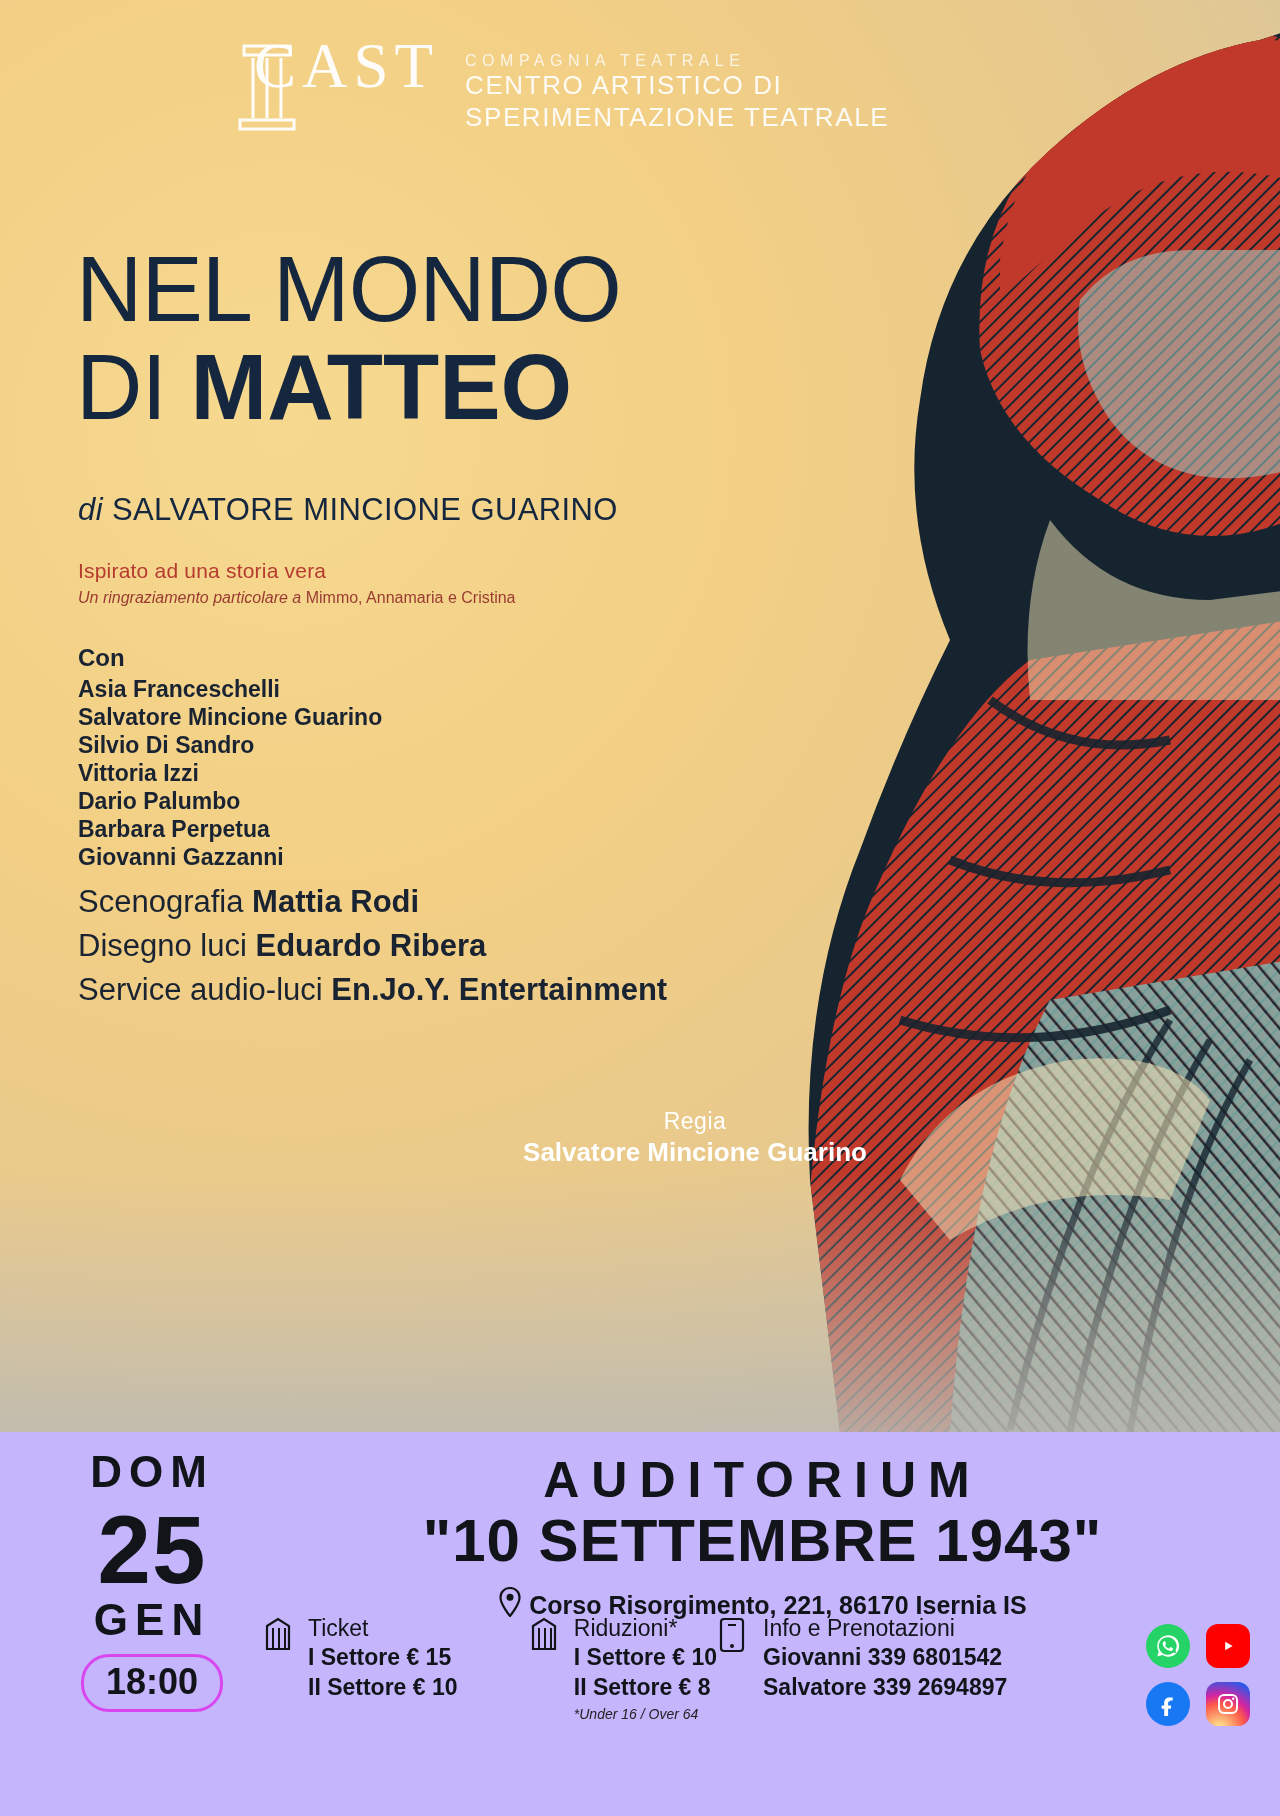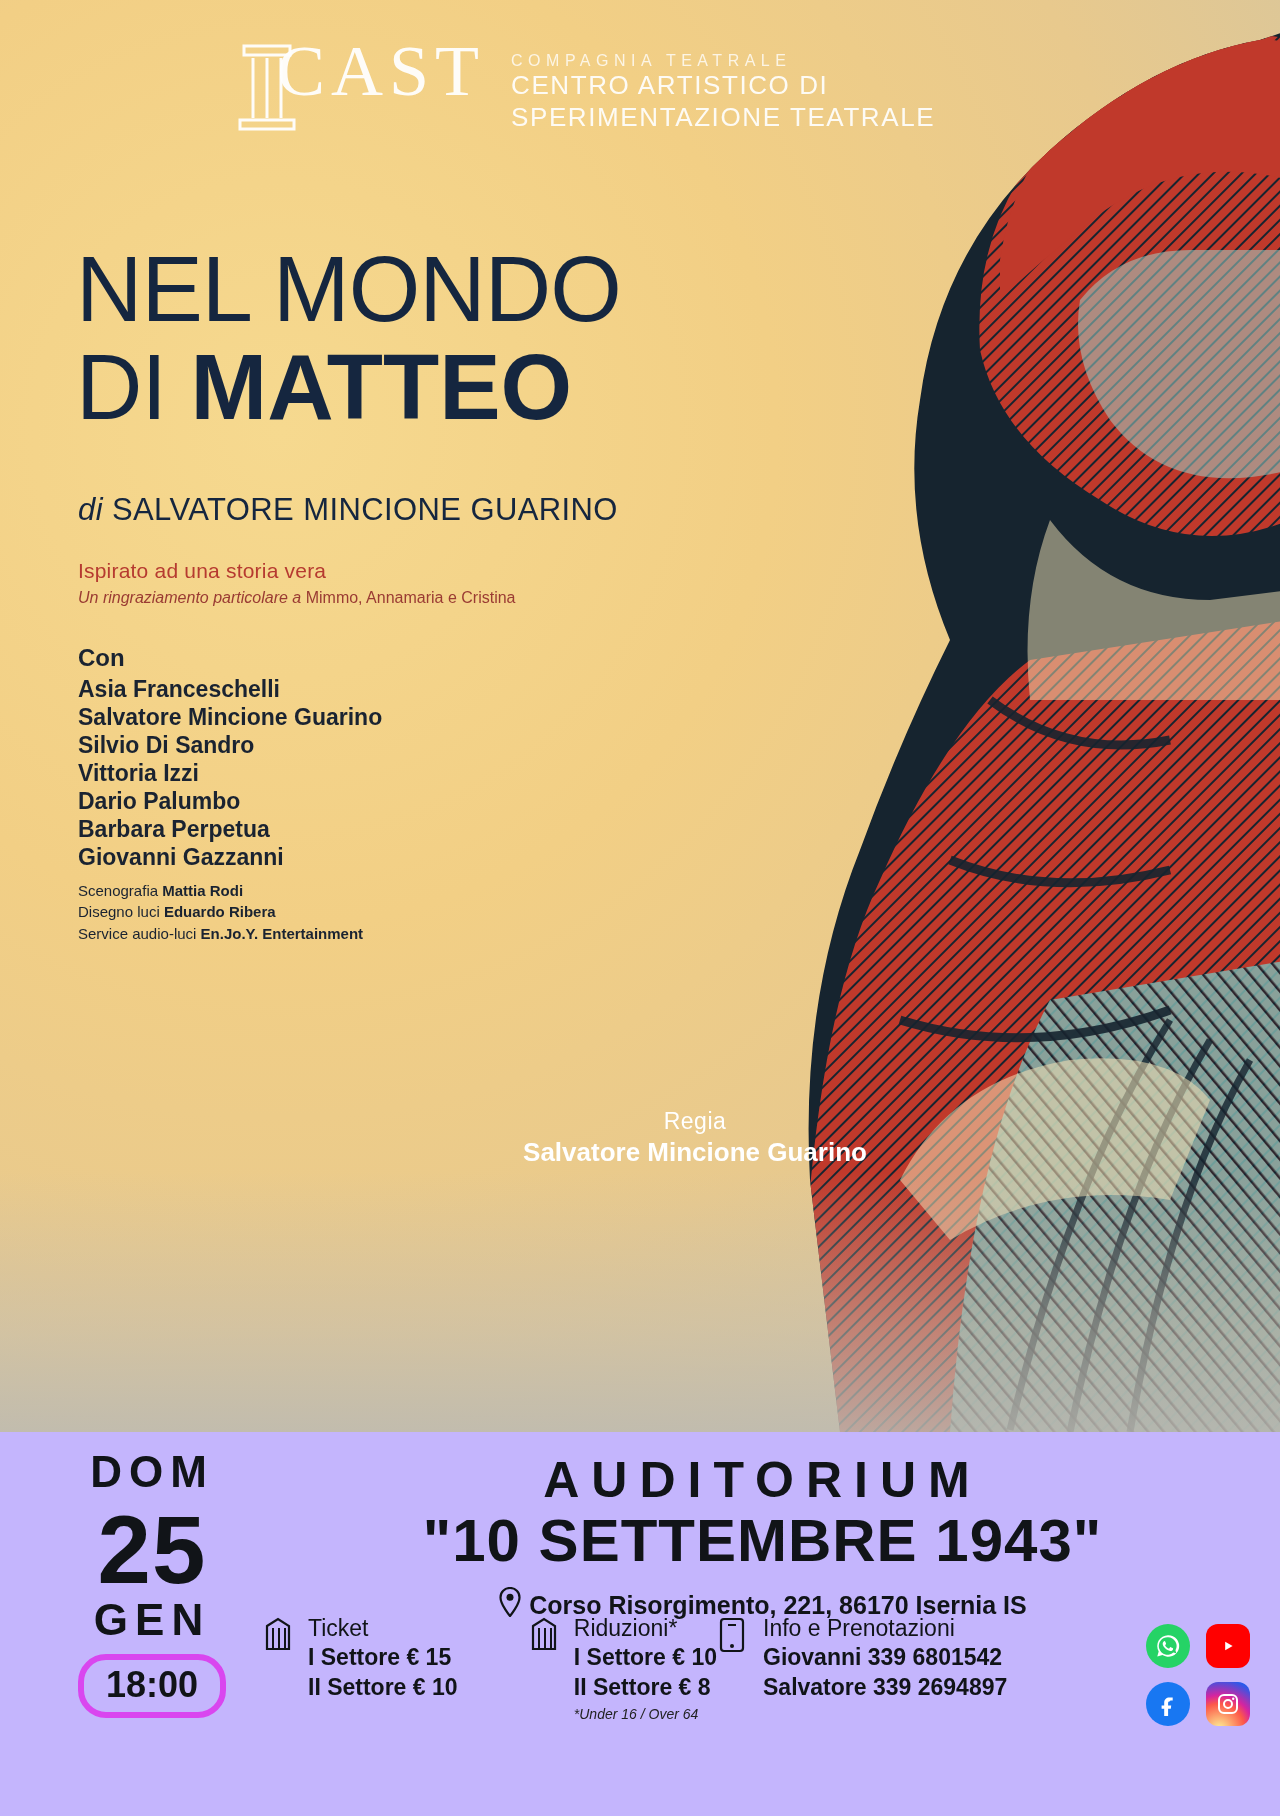--- a/index.html
+++ b/index.html
@@ -53,29 +53,28 @@
     align-items: flex-start;
     z-index: 5;
   }
   .logo-mark {
     width: 78px;
     height: 100px;
     position: relative;
     margin-right: 2px;
   }
   .logo-cast {
-    font-size: 72px;
+    font-size: 63px;
     line-height: 0.92;
     letter-spacing: 6px;
     color: #ffffff;
     font-weight: 400;
     font-family: "Liberation Serif", serif;
     margin-left: -54px;
     opacity: 0.95;
-    padding-left: 23px;
   }
   .logo-text {
     margin-left: 26px;
     margin-top: 14px;
     color: #ffffff;
     opacity: 0.92;
   }
   .logo-text .l1 {
     font-size: 16px;
     letter-spacing: 5.5px;
@@ -161,21 +160,21 @@
   }
 
   .crew-block {
     position: absolute;
     left: 78px;
     top: 880px;
     z-index: 6;
     color: #1a2331;
   }
   .crew-block .row {
-    font-size: 15px;
+    font-size: 31px;
     line-height: 1.42;
   }
   .crew-block .row b { font-weight: 700; }
 
   .regia {
     position: absolute;
     left: 0;
     right: 0;
     top: 1108px;
     text-align: center;
@@ -220,21 +219,21 @@
   .date-mon {
     font-size: 44px;
     font-weight: 700;
     letter-spacing: 7px;
     line-height: 1;
     margin-top: 2px;
   }
   .date-time {
     display: inline-block;
     margin-top: 12px;
-    border: 6px solid #d946ef;
+    border: 3px solid #d946ef;
     border-radius: 28px;
     padding: 4px 22px 6px;
     font-size: 36px;
     font-weight: 700;
   }
 
   .venue {
     position: absolute;
     left: 265px;
     top: 22px;

